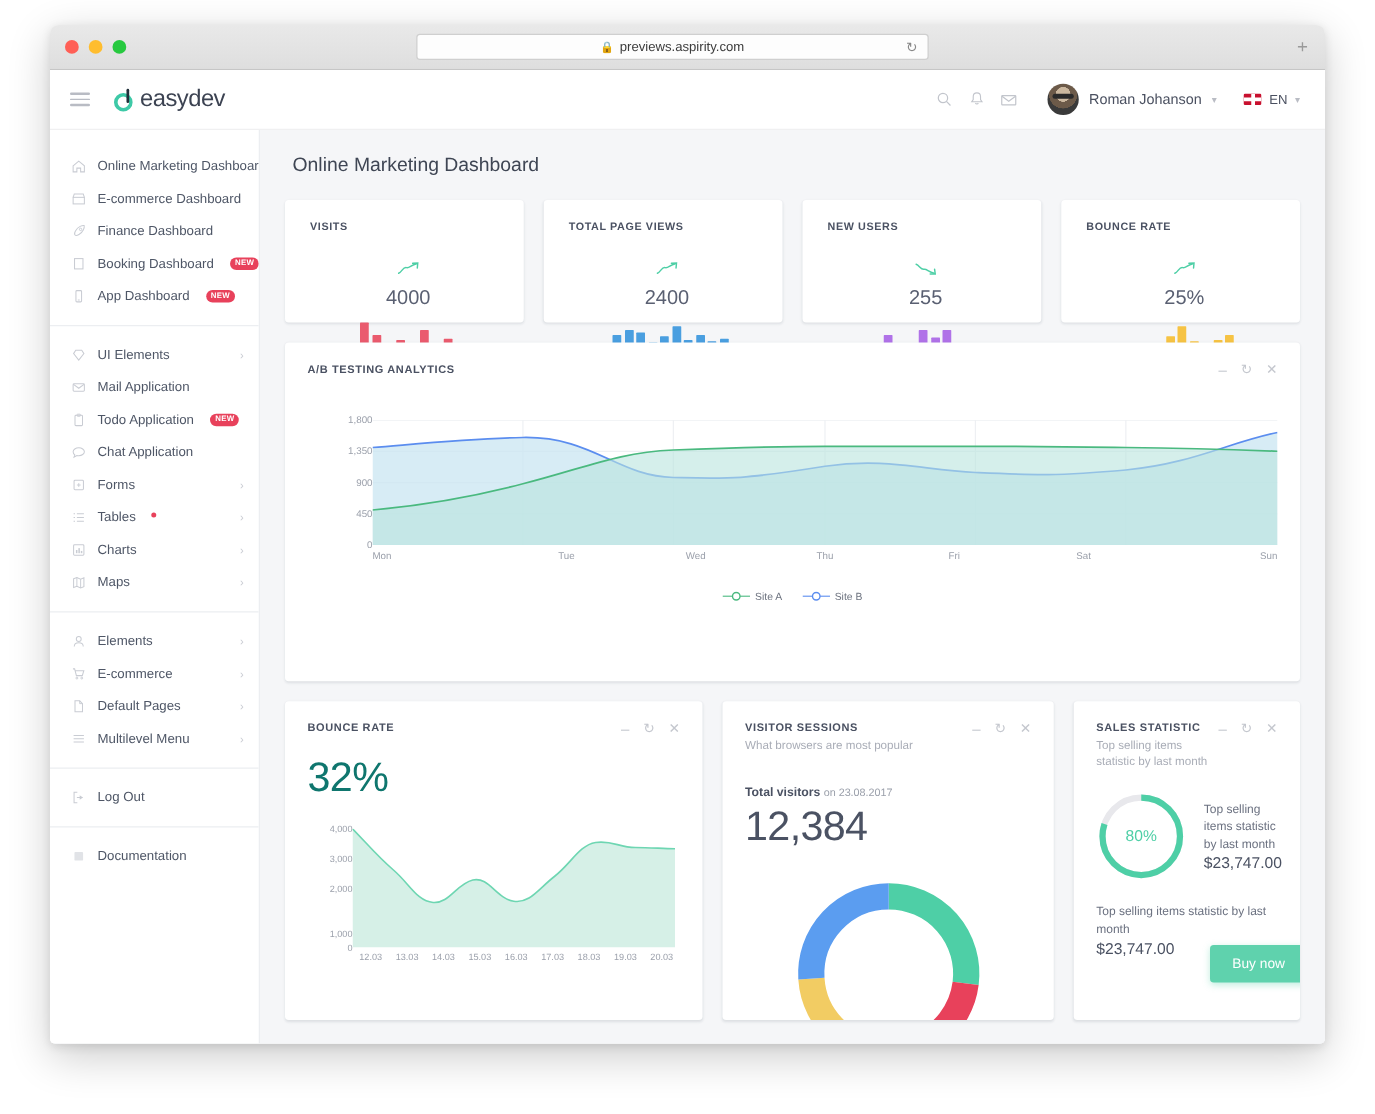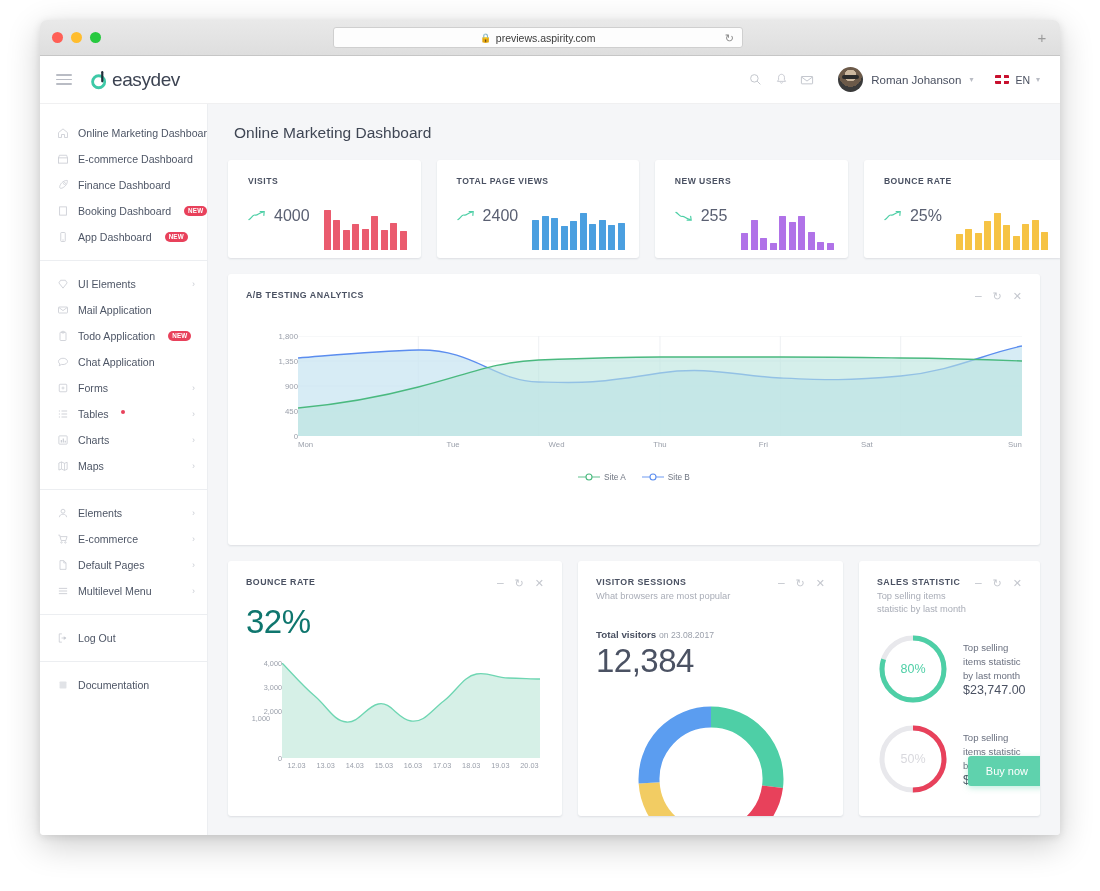--- a/index.html
+++ b/index.html
@@ -124,21 +124,21 @@
 
   .card {
     background: #fff; border-radius: 3px;
     box-shadow: 0 1px 2px rgba(40,50,70,0.07), 0 1px 3px rgba(40,50,70,0.05);
   }
 
   
   .stats-row { display: flex; gap: 16px; margin-bottom: 16px; }
   .stat-card { flex: 1; padding: 16px 14px 14px 20px; height: 98px; position: relative; }
   .stat-title { font-size: 8.6px; font-weight: 700; color: #4a5162; letter-spacing: 0.5px; }
-  .stat-bottom { display: flex; align-items: flex-start; gap: 8px; margin-top: 22px; }
+  .stat-bottom { display: flex; align-items: center; gap: 8px; margin-top: 22px; flex-direction: column; }
   .trend { width: 18px; height: 12px; flex-shrink: 0; margin-bottom: 3px; }
   .stat-val { font-size: 16px; color: #5a6072; line-height: 1; margin-bottom: 1px; white-space: nowrap; }
   .spark { display: flex; align-items: flex-end; gap: 2.5px; height: 42px; margin-left: 6px; }
   .spark i { display: block; width: 7px; border-radius: 0.5px; }
 
   
   .ab-card { padding: 16px 18px 14px 18px; height: 271px; position: relative; margin-bottom: 16px; }
   .card-head { display: flex; align-items: flex-start; }
   .card-title { font-size: 8.8px; font-weight: 700; color: #4a5162; letter-spacing: 0.5px; }
   .card-sub { font-size: 9.3px; color: #a9adb7; margin-top: 3px; line-height: 1.35; }
@@ -650,21 +650,21 @@
                   <span class="tool min">–</span>
                   <span class="tool">↻</span>
                   <span class="tool">✕</span>
                 </div>
               </div>
               <div class="big-pct">32%</div>
 
               <div class="bounce-plot">
                 <div style="position:absolute;left:0;top:0;width:36px;height:95px;" id="bounce-yaxis">
                     <div class="bylab" style="top: 95px; right: 0px; margin-right: 0px;">0</div>
-                    <div class="bylab" style="top: 55px; right: 0px; margin-right: 12px;">1,000</div>
+                    <div class="bylab" style="top: 84px; right: 0px; margin-right: 0px;">1,000</div>
                     <div class="bylab" style="top: 47.5px; right: 0px; margin-right: 0px;">2,000</div>
                     <div class="bylab" style="top: 23.75px; right: 0px; margin-right: 0px;">3,000</div>
                     <div class="bylab" style="top: 0px; right: 0px; margin-right: 0px;">4,000</div>
                   </div>
                 <div style="position:absolute;left:36px;right:4px;top:0;height:95px;">
                   <svg viewBox="0 0 260 95" preserveAspectRatio="none" width="100%" height="95">
                     <path d="M0,0 C10,10 20,22 33,33 C46,44 52,58 65,59 C78,60 84,44 97,41 C110,38 116,56 130,58 C143,60 150,48 163,38 C176,28 183,13 196,11 C209,9 215,15 228,15 C241,15 250,16 260,16 L260,95 L0,95 Z" fill="#d4efe6" fill-opacity="0.95"></path>
                     <path d="M0,0 C10,10 20,22 33,33 C46,44 52,58 65,59 C78,60 84,44 97,41 C110,38 116,56 130,58 C143,60 150,48 163,38 C176,28 183,13 196,11 C209,9 215,15 228,15 C241,15 250,16 260,16" fill="none" stroke="#6ed6b2" stroke-width="1.3" vector-effect="non-scaling-stroke"></path>
                   </svg>
                 </div>
@@ -729,24 +729,20 @@
                     <div class="gauge"><svg viewBox="0 0 72 72" width="72" height="72" style="transform:rotate(-90deg)">
                         <circle cx="36" cy="36" r="31" fill="none" stroke="#e8e8ec" stroke-width="5"></circle>
                         <circle cx="36" cy="36" r="31" fill="none" stroke="#4ecfa6" stroke-width="5" stroke-dasharray="155.82299561805374 194.77874452256717"></circle>
                       </svg><div class="gauge-label">80%</div></div>
                     <div>
                       <div class="gauge-text">Top selling items statistic by last month</div>
                       <div class="gauge-amount">$23,747.00</div>
                     </div>
                   </div>
                   <div class="gauge-row">
-                    <div class="gauge"><svg viewBox="0 0 72 72" width="72" height="72" style="transform:rotate(-90deg)">
-                        <circle cx="36" cy="36" r="31" fill="none" stroke="#e8e8ec" stroke-width="5"></circle>
-                        <circle cx="36" cy="36" r="31" fill="none" stroke="#e8415b" stroke-width="5" stroke-dasharray="97.38937226128358 194.77874452256717"></circle>
-                      </svg><div class="gauge-label red">50%</div></div>
                     <div>
                       <div class="gauge-text">Top selling items statistic by last month</div>
                       <div class="gauge-amount">$23,747.00</div>
                     </div>
                   </div>
                 </div>
 
               <button class="buy-now">Buy now</button>
             </section>
 

